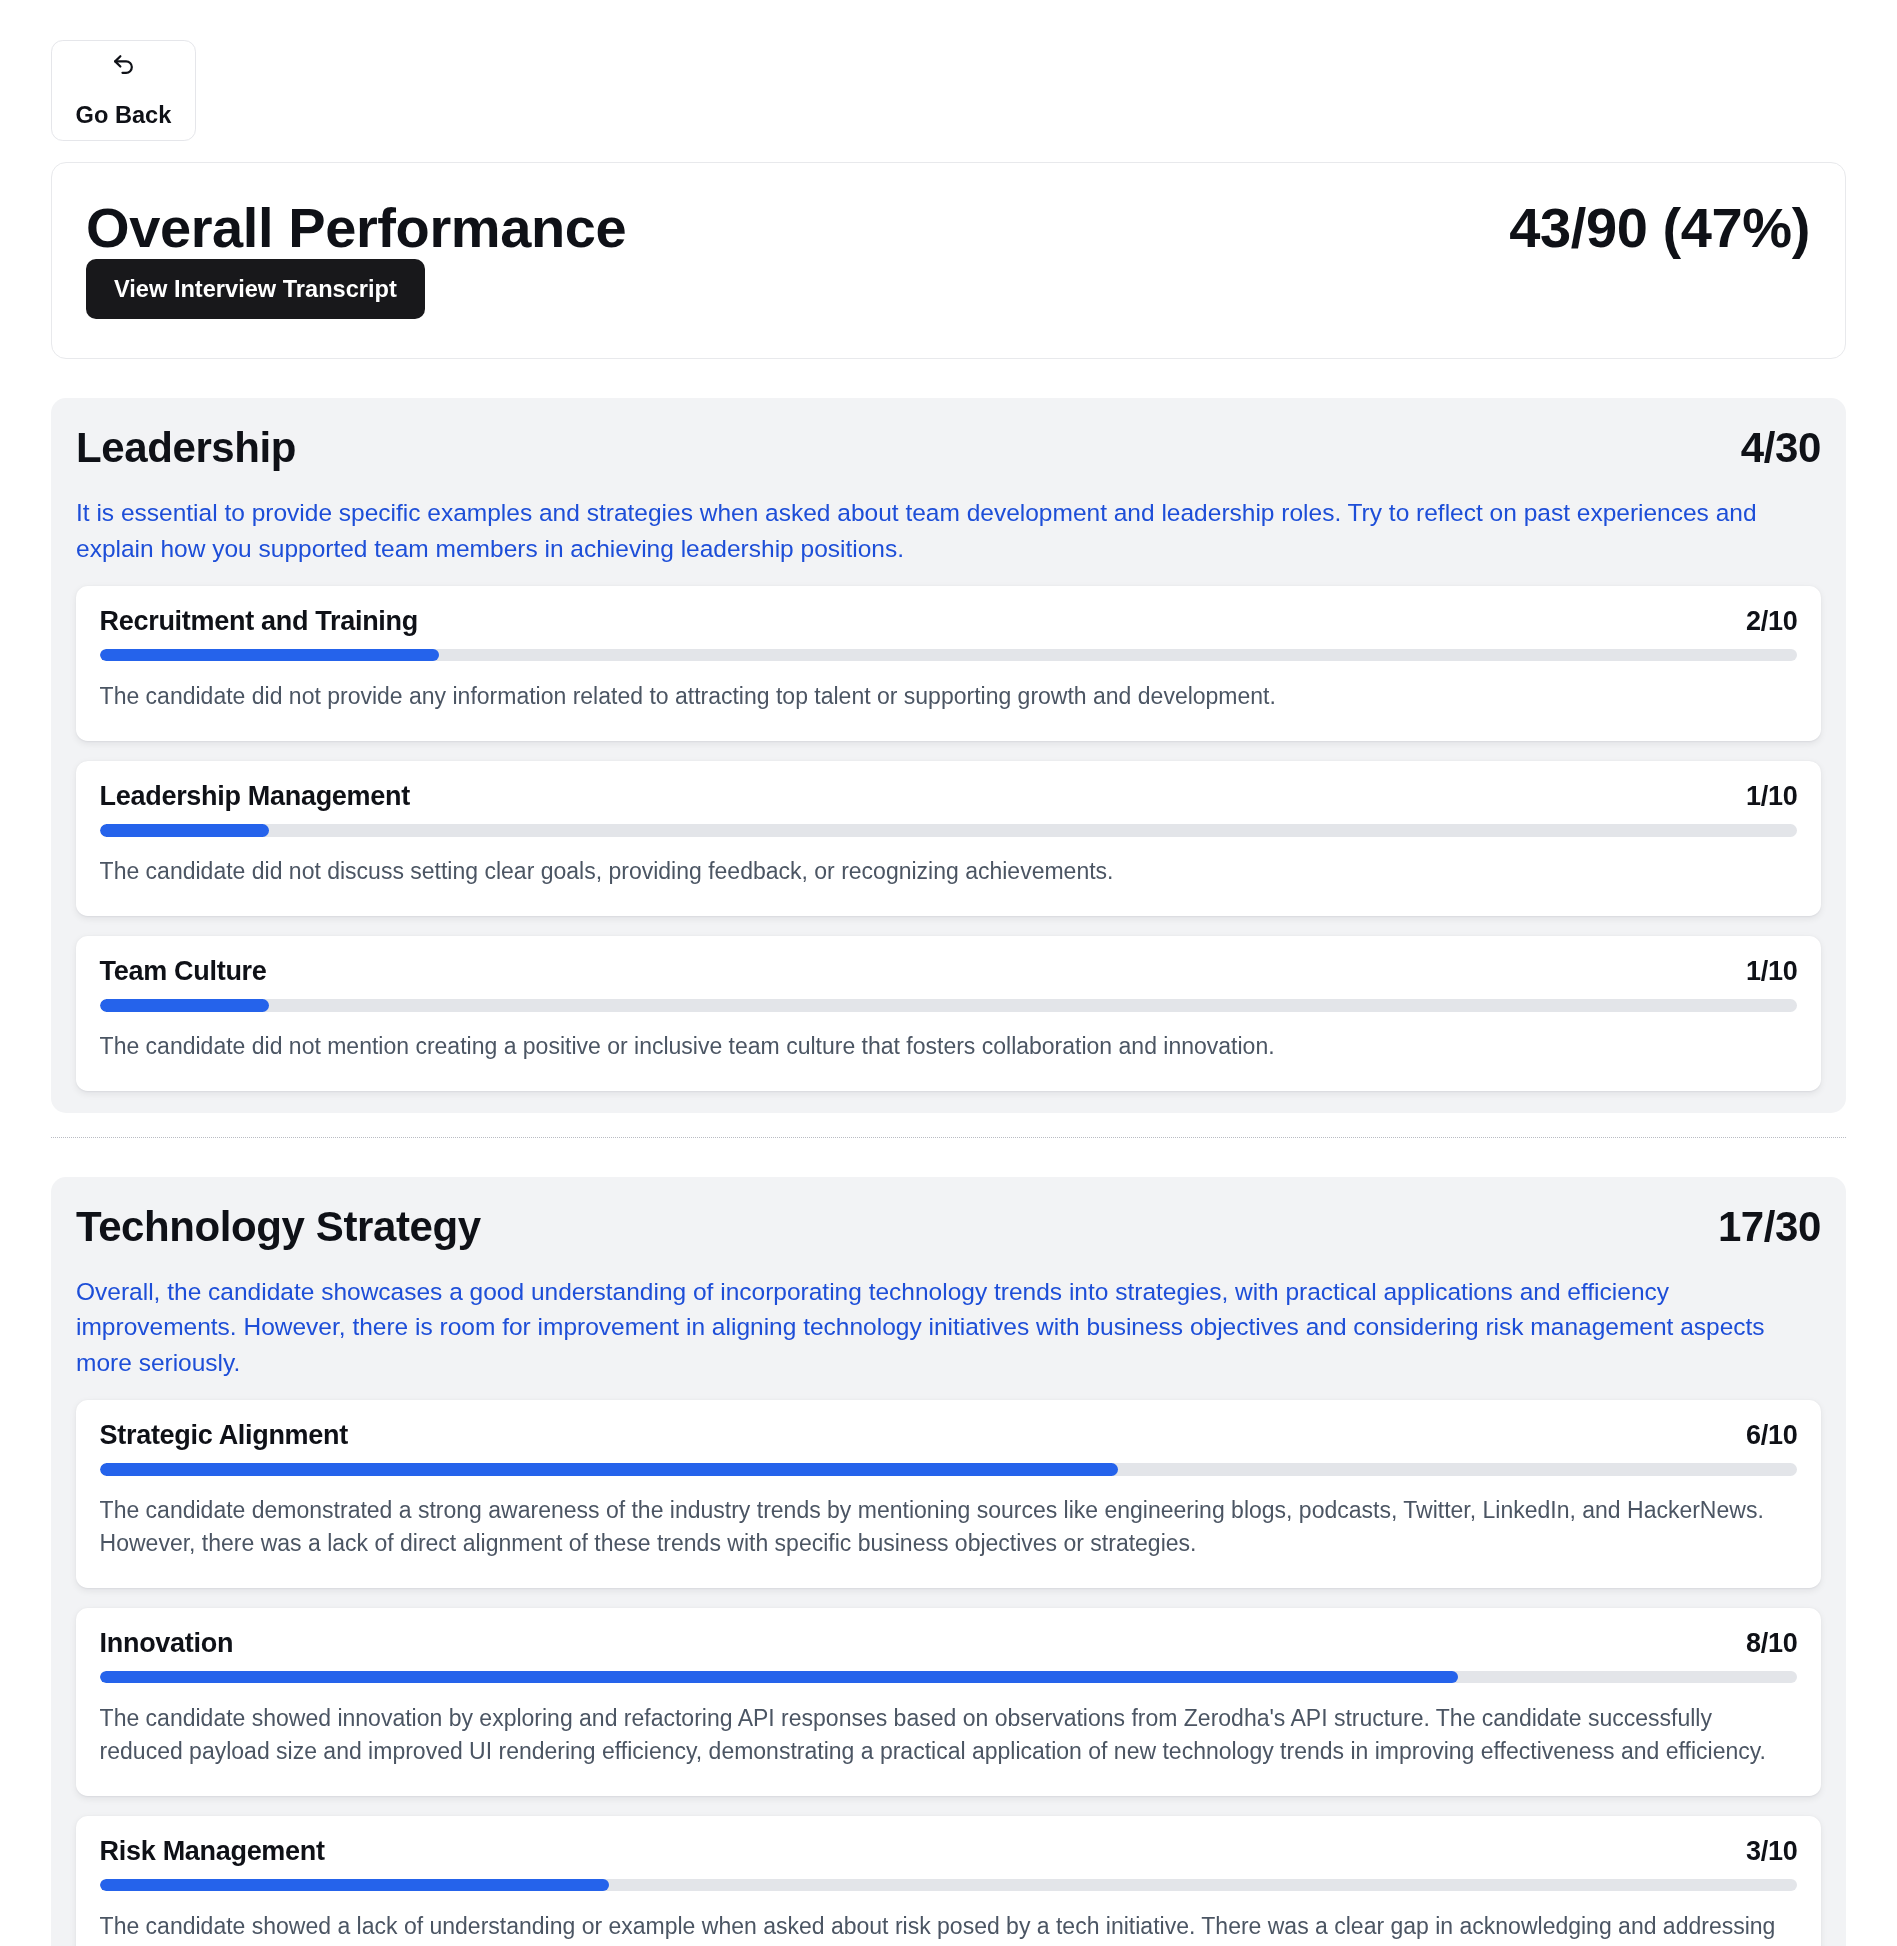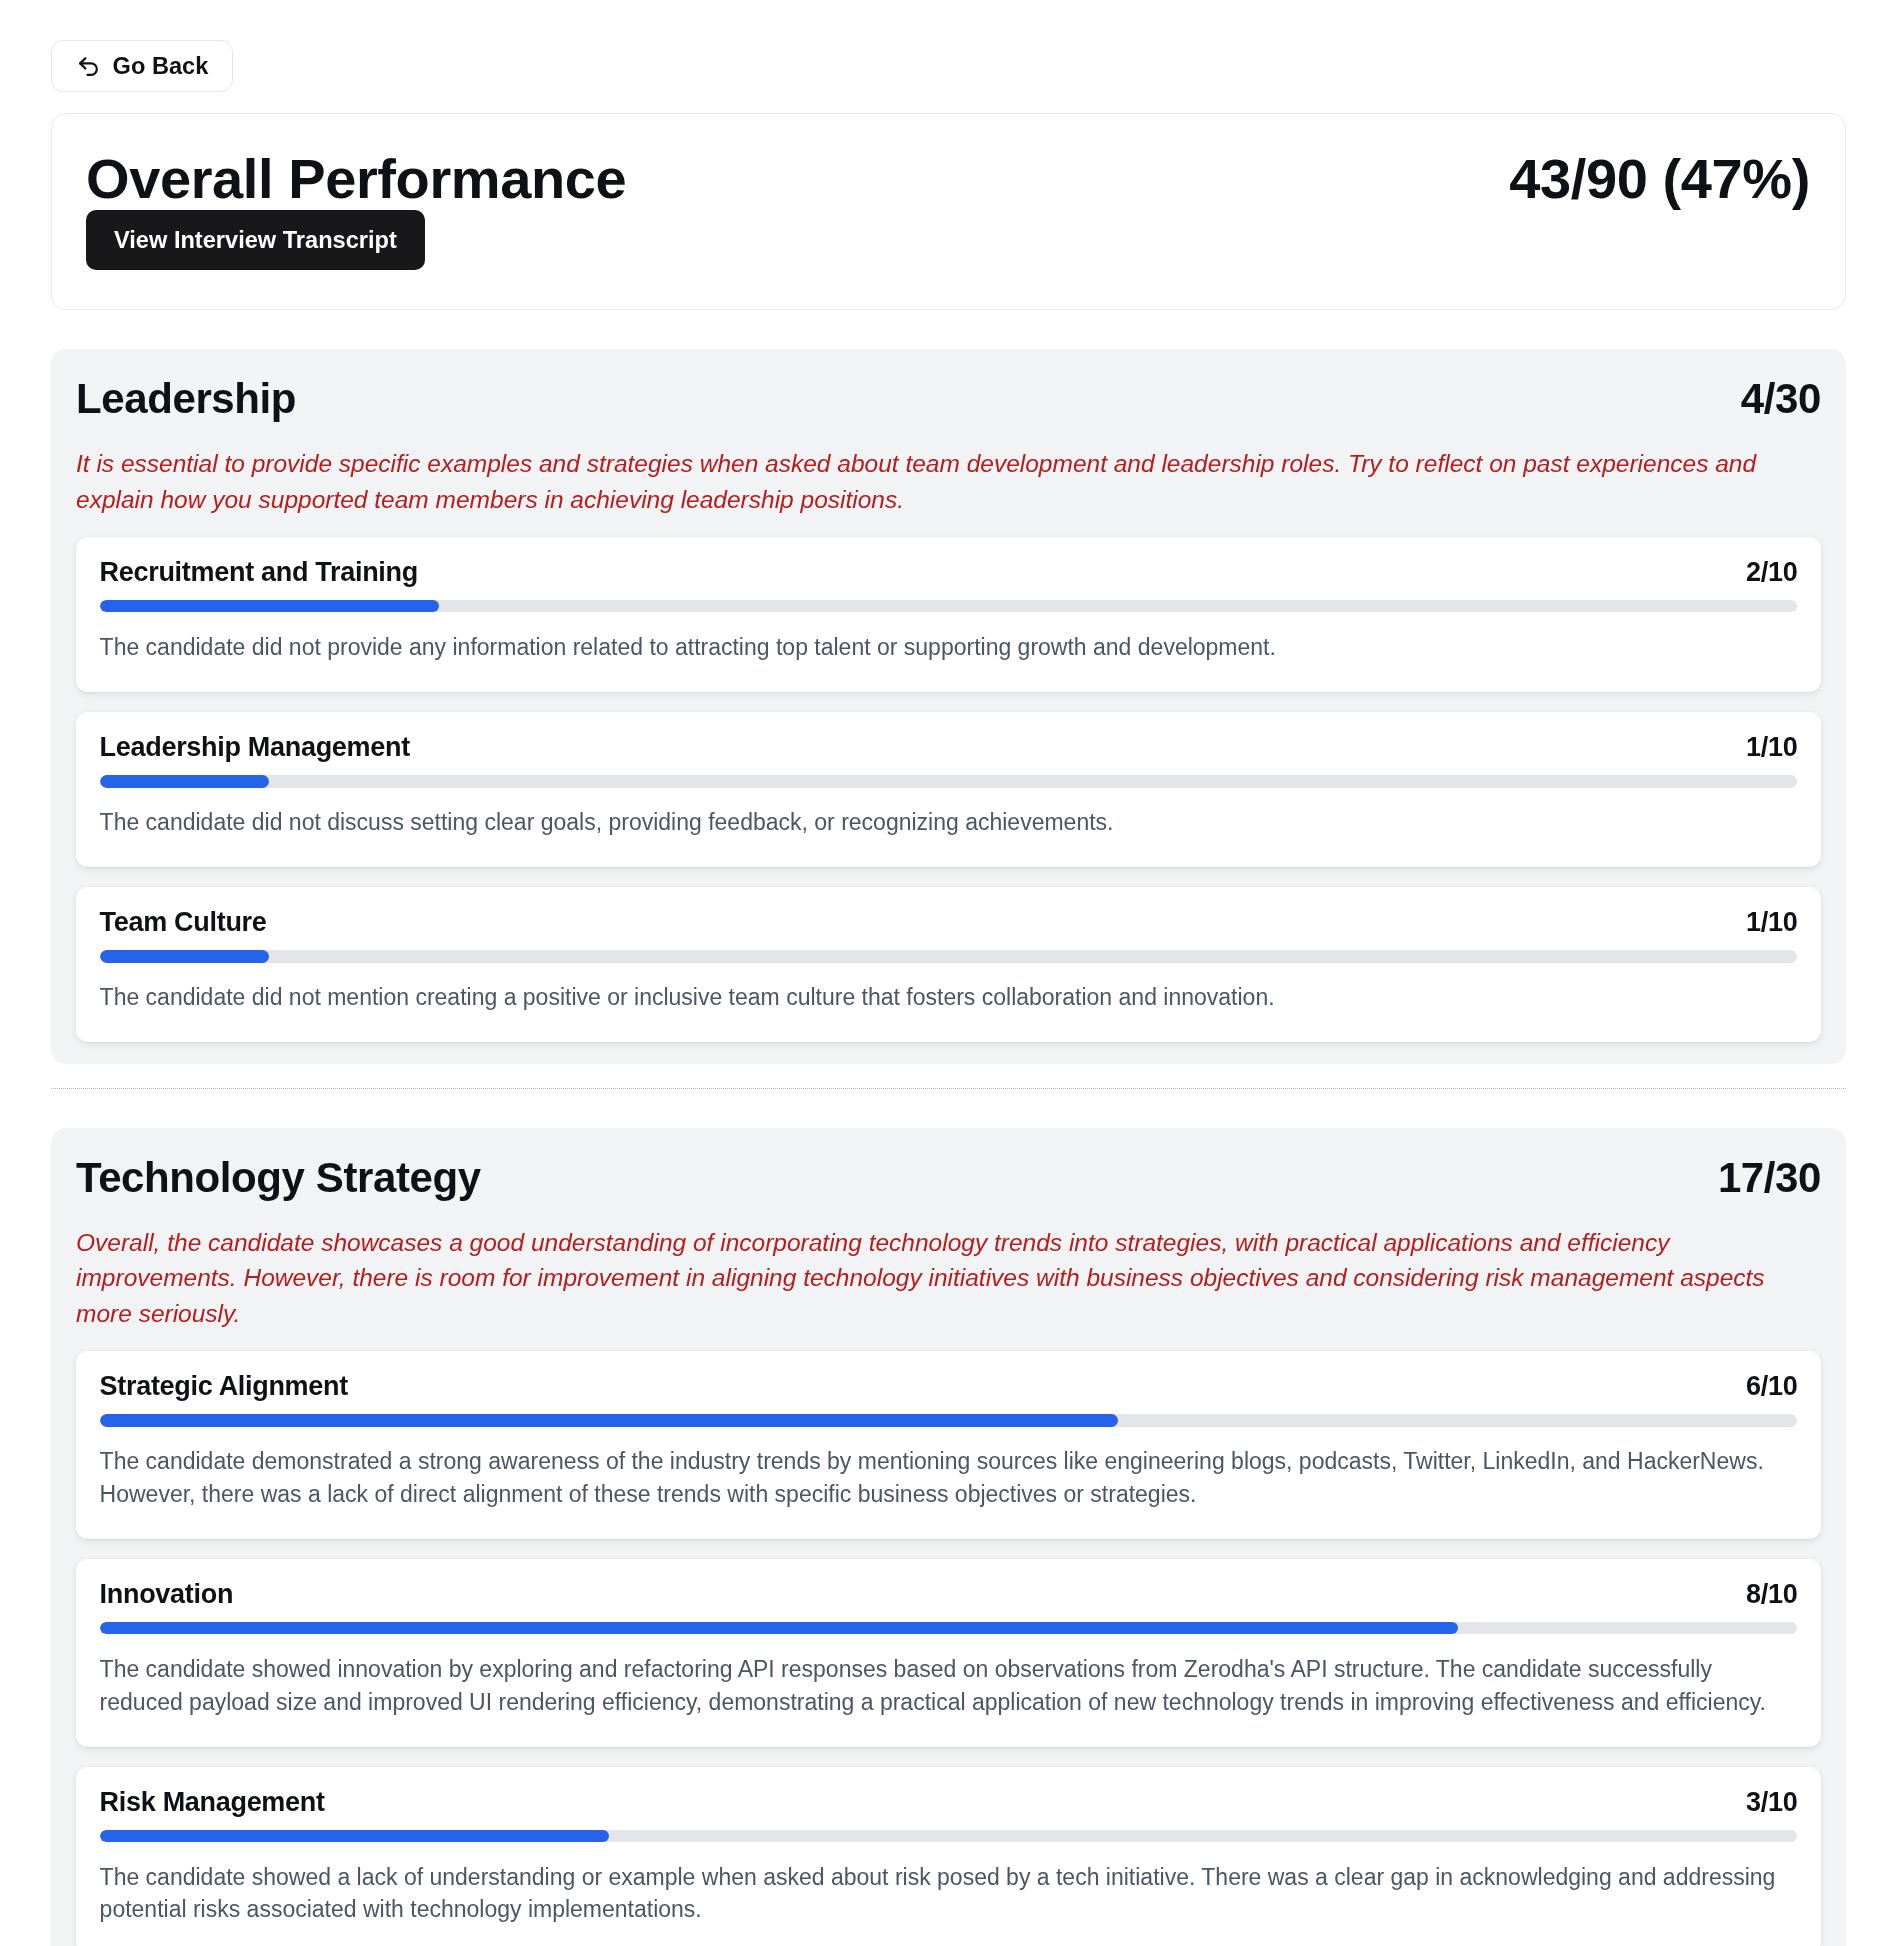--- a/index.html
+++ b/index.html
@@ -13,31 +13,32 @@
     width: 1897px;
     min-height: 1946px;
     box-sizing: border-box;
     padding: 40px 51px 34px 51px;
   }
 
   
   .back-btn {
     display: inline-flex;
     align-items: center;
-    gap: 12px;
+    gap: 24px;
     background: #ffffff;
     border: 1.7px solid #e5e6ea;
     border-radius: 11.8px;
     padding: 11px 23.6px;
     font-size: 23.6px;
     font-weight: 700;
     color: #0f1117;
     cursor: pointer;
     font-family: inherit;
     line-height: 1.2;
+    flex-direction: column;
   }
   .back-btn svg { width: 25px; height: 25px; display: block; }
 
   
   .overall-card {
     margin-top: 21px;
     border: 1.7px solid #e8e9ec;
     border-radius: 15px;
     background: #ffffff;
     padding: 34px 35px 39px 34px;
@@ -81,23 +82,22 @@
     font-size: 42px;
     font-weight: 700;
     letter-spacing: -0.4px;
     line-height: 1.1;
     margin: 0;
   }
   .section-summary {
     margin: 23.6px 0 0 0;
     font-size: 24.5px;
     line-height: 1.45;
-    color: #b91c1c;
+    color: #1d4ed8;
     max-width: 1754px;
-    font-style: italic;
   }
 
   
   .crit-card {
     margin-top: 20px;
     background: #ffffff;
     border-radius: 11.8px;
     padding: 20px 23.6px 20px 23.6px;
     box-shadow: 0 2.5px 7.6px rgba(15, 20, 30, 0.07), 0 0.8px 1.7px rgba(15, 20, 30, 0.05);
     box-sizing: border-box;

